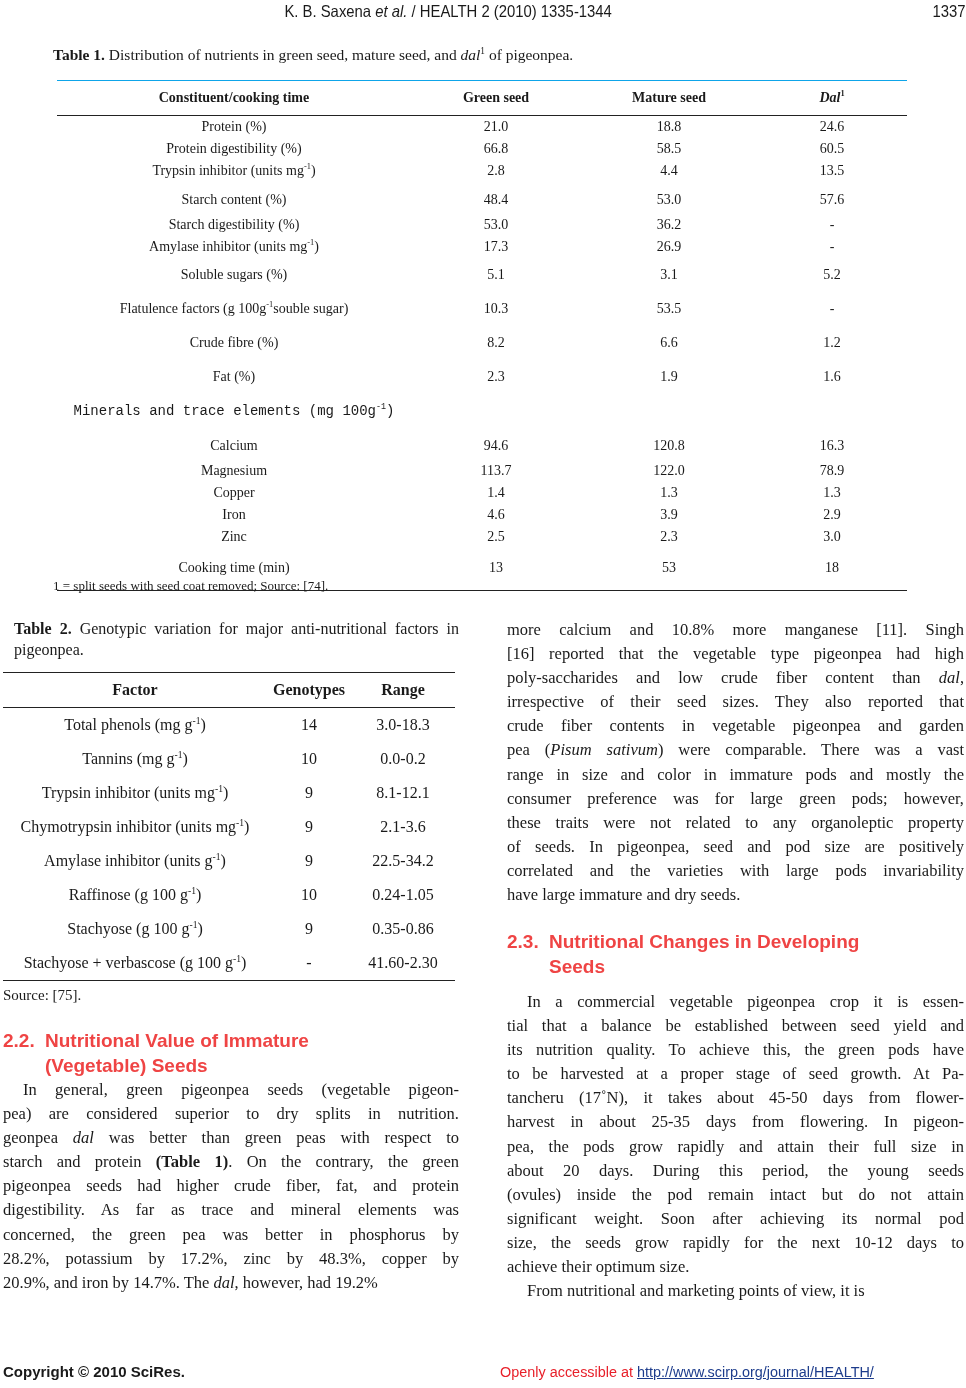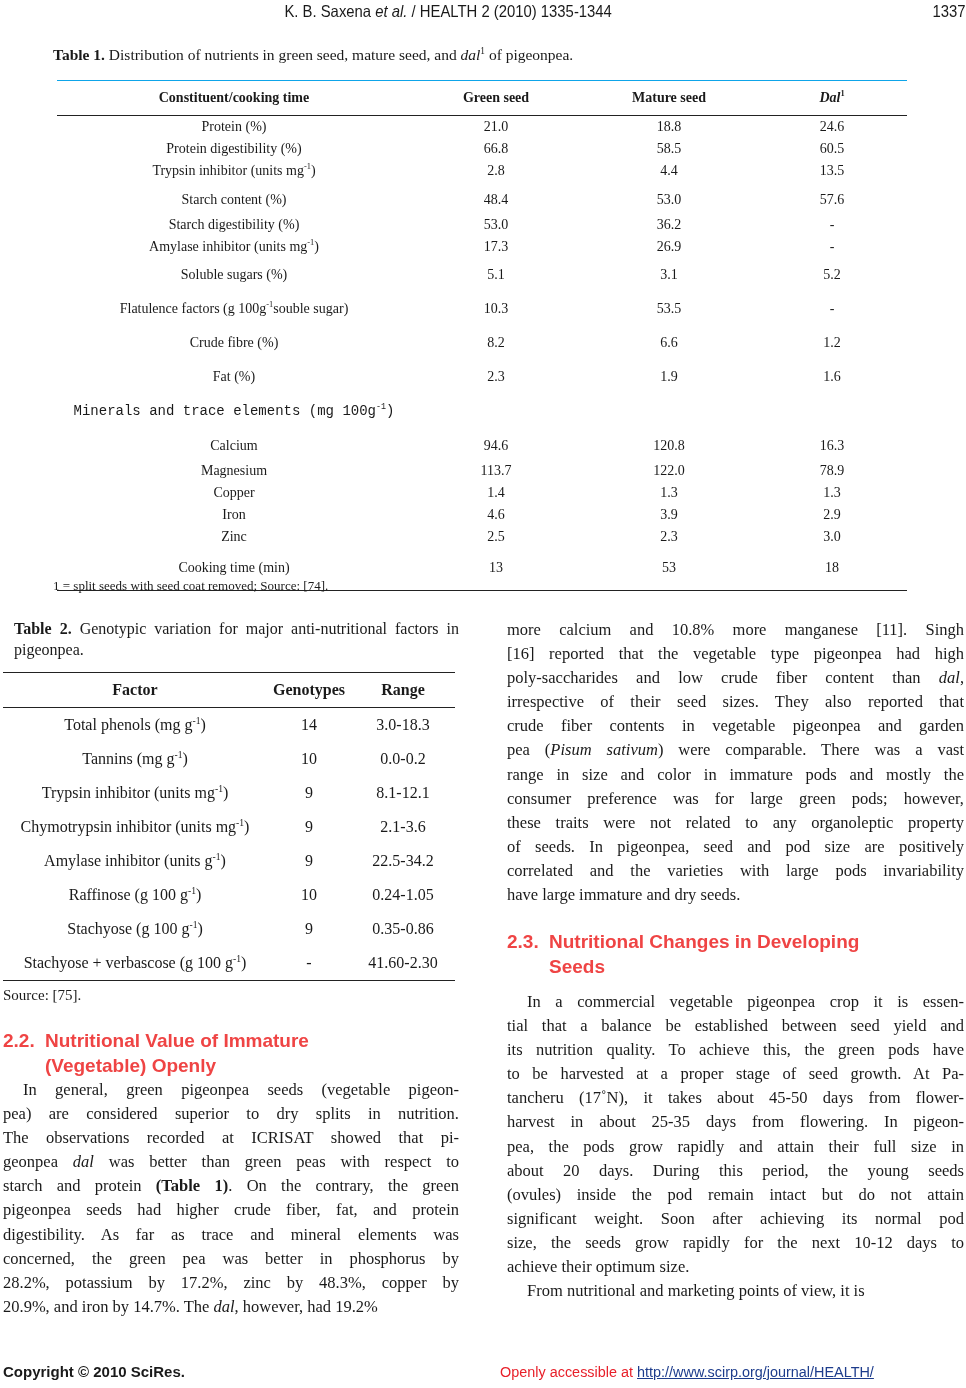--- a/index.html
+++ b/index.html
@@ -266,26 +266,25 @@
         <td class="f"><span>Stachyose + verbascose (g 100 g</span><sup>-1</sup><span>)</span></td>
         <td class="g">-</td>
         <td class="r">41.60-2.30</td>
       </tr>
     </tbody>
 </table>
 <div class="t2-footnote">Source: [75].</div>
 
 <div class="heading h22">
   <span class="num">2.2.</span><span>Nutritional Value of Immature</span>
-  <span class="cont">(Vegetable) Openly</span>
+  <span class="cont">(Vegetable) Seeds</span>
 </div>
 <div class="para col-left" id="p22">
     <span class="ln ind">In general, green pigeonpea seeds (vegetable pigeon-</span>
     <span class="ln">pea) are considered superior to dry splits in nutrition.</span>
-    <span class="ln">The observations recorded at ICRISAT showed that pi-</span>
     <span class="ln"><span>geonpea </span><i>dal</i><span> was better than green peas with respect to</span></span>
     <span class="ln"><span>starch and protein </span><b>(Table 1)</b><span>. On the contrary, the green</span></span>
     <span class="ln">pigeonpea seeds had higher crude fiber, fat, and protein</span>
     <span class="ln">digestibility. As far as trace and mineral elements was</span>
     <span class="ln">concerned, the green pea was better in phosphorus by</span>
     <span class="ln">28.2%, potassium by 17.2%, zinc by 48.3%, copper by</span>
     <span class="ln end"><span>20.9%, and iron by 14.7%. The </span><i>dal</i><span>, however, had 19.2%</span></span>
   </div>
 
 <div class="para col-right1" id="pr1">

